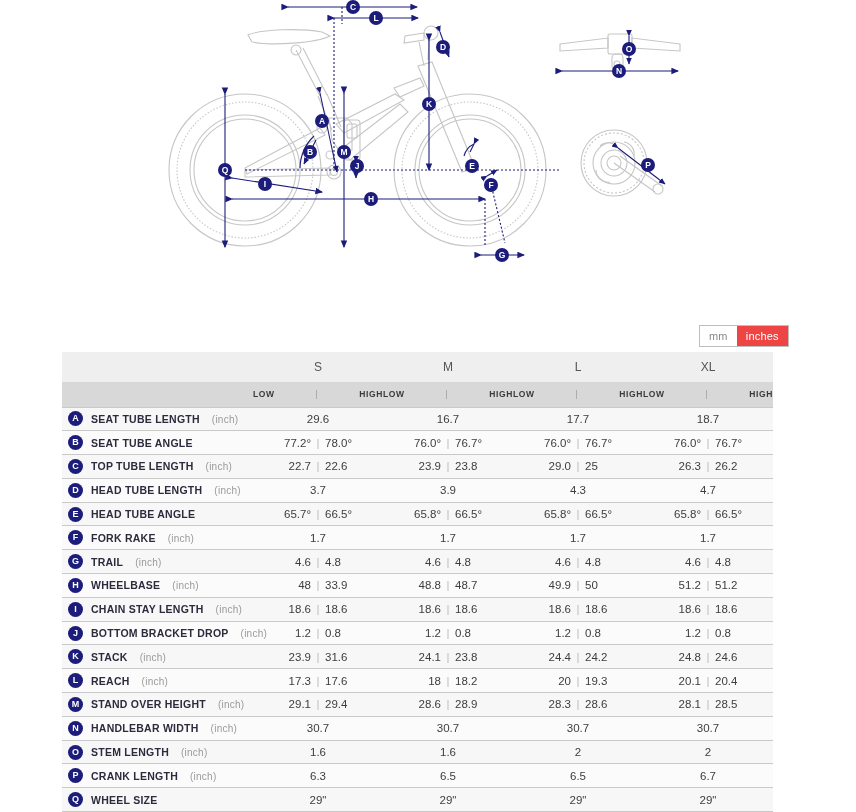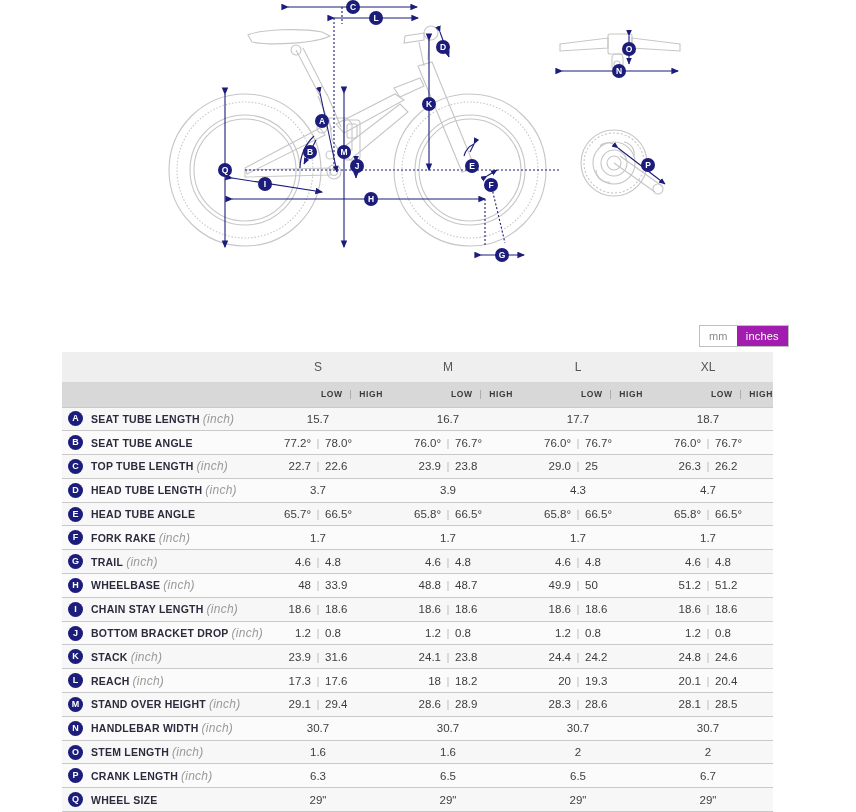--- a/index.html
+++ b/index.html
@@ -22,21 +22,21 @@
     display:flex; height:22px;
     border:1px solid #bfbfbf;
     margin-top:20px;
   }
   .unit-btn {
     display:flex; align-items:center; justify-content:center;
     font-size:11px; letter-spacing:.2px;
     padding:0 9px; height:100%; cursor:pointer; user-select:none;
     background:#ffffff; color:#8a8a8a;
   }
-  .unit-btn.active { background:#a21caf; color:#ffffff; }
+  .unit-btn.active { background:#ef4444; color:#ffffff; }
 
   
   .geo-table {
     position:absolute; left:62px; top:352px;
     width:711px;
     border-collapse:collapse;
     table-layout:fixed;
   }
   .geo-table th, .geo-table td { padding:0; margin:0; }
   col.c-label { width:191px; }
@@ -56,21 +56,21 @@
   .hdr-lh th {
     background:#d8d8d8;
     height:25px;
     font-weight:700;
     font-size:8.5px;
     letter-spacing:.6px;
     color:#3b3b3b;
     text-align:center;
     vertical-align:middle;
   }
-  .hdr-lh .lh-inner { display:flex; align-items:center; justify-content:flex-end; gap:7px; }
+  .hdr-lh .lh-inner { display:flex; align-items:center; justify-content:space-between; gap:7px; }
   .hdr-lh .lh-sep { color:#9b9b9b; font-weight:400; }
 
   tbody tr { height:23.8px; }
   tbody tr.odd  td { background:#f7f7f7; }
   tbody tr.even td { background:#fbfbfb; }
   tbody td {
     border-top:1px solid #c9c9c9;
     vertical-align:middle;
     font-size:11.5px;
     color:#3d3d3d;
@@ -85,21 +85,21 @@
     background:#1c1c7a; color:#fff;
     font-size:9px; font-weight:700;
     display:flex; align-items:center; justify-content:center;
     line-height:1;
   }
   .label-text {
     font-size:10.5px; font-weight:700; letter-spacing:.25px;
     color:#2b2b3d; white-space:nowrap;
   }
   .label-unit {
-    font-size:12px; font-weight:400; color:#9a9a9a; margin-left:3px;font-style:italic;
+    font-size:10px; font-weight:400; color:#9a9a9a; margin-left:12px;
   }
 
   td.val-cell { text-align:center; }
   .val-pair { display:flex; align-items:flex-end; justify-content:center; }
   .val-lo { width:46px; text-align:right; }
   .val-sep { width:14px; text-align:center; color:#bdbdbd; }
   .val-hi { width:46px; text-align:left; }
   .val-single { display:block; text-align:center; }
 </style>
 </head>
@@ -355,21 +355,21 @@
     </thead>
     <tbody id="tbody">
         <tr class="odd">
           <td class="label-cell">
             <div class="label-wrap">
               <span class="badge">A</span>
               <span class="label-text">SEAT TUBE LENGTH<span class="label-unit">(inch)</span></span>
             </div>
           </td>
           <td class="val-cell">
-            <span class="val-single">15.7</span>
+            <span class="val-single">29.6</span>
           </td>
           <td class="val-cell">
             <span class="val-single">16.7</span>
           </td>
           <td class="val-cell">
             <span class="val-single">17.7</span>
           </td>
           <td class="val-cell">
             <span class="val-single">18.7</span>
           </td>

